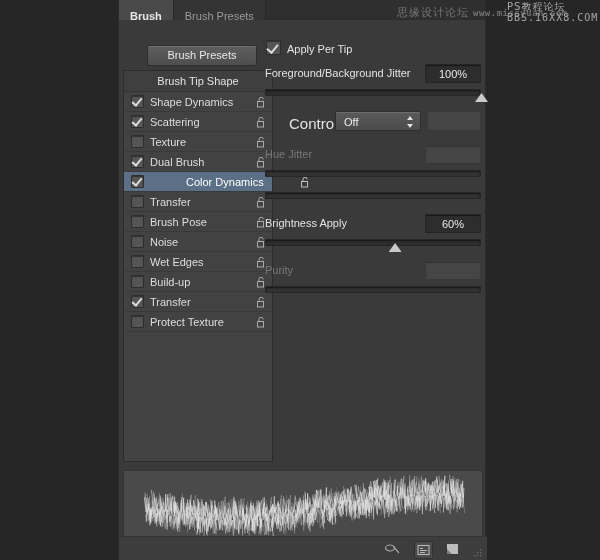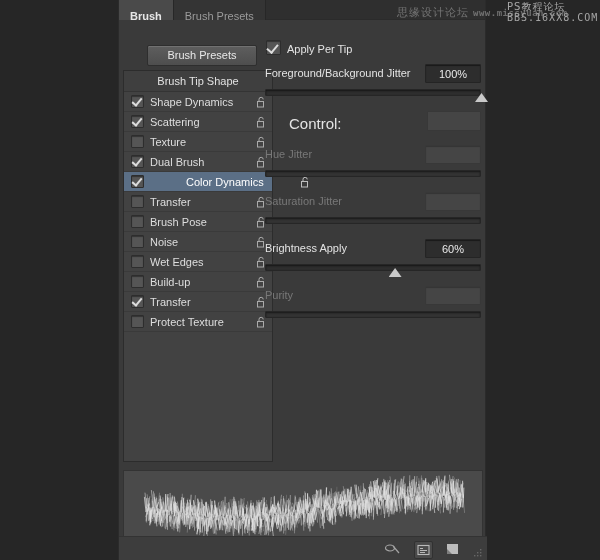--- a/index.html
+++ b/index.html
@@ -291,35 +291,38 @@
         <div class="ctl-label">Foreground/Background Jitter</div>
         <div class="val">100%</div>
       </div>
       <div class="slider">
         <div class="track"></div>
         <div class="thumb" style="left:100%"></div>
       </div>
 
       <div class="control-row">
         <div class="control-lbl">Control:</div>
+        <div class="select">
+          <span>Off</span>
+          <svg class="spin" viewBox="0 0 8 14">
+            <path d="M4 1 L7 5 L1 5 Z" fill="#e0e0e0"></path>
+            <path d="M4 13 L7 9 L1 9 Z" fill="#e0e0e0"></path>
+          </svg>
+        </div>
         <div class="sel-side"></div>
       </div>
 
       <div class="ctl-row">
         <div class="ctl-label dim">Hue Jitter</div>
         <div class="val empty"></div>
       </div>
       <div class="slider">
         <div class="track dim"></div>
       </div>
 
-      <div class="ctl-row">
-        <div class="ctl-label dim">Saturation Jitter</div>
-        <div class="val empty"></div>
-      </div>
       <div class="slider">
         <div class="track dim"></div>
       </div>
 
       <div class="ctl-row">
         <div class="ctl-label">Brightness Apply</div>
         <div class="val">60%</div>
       </div>
       <div class="slider">
         <div class="track"></div>

